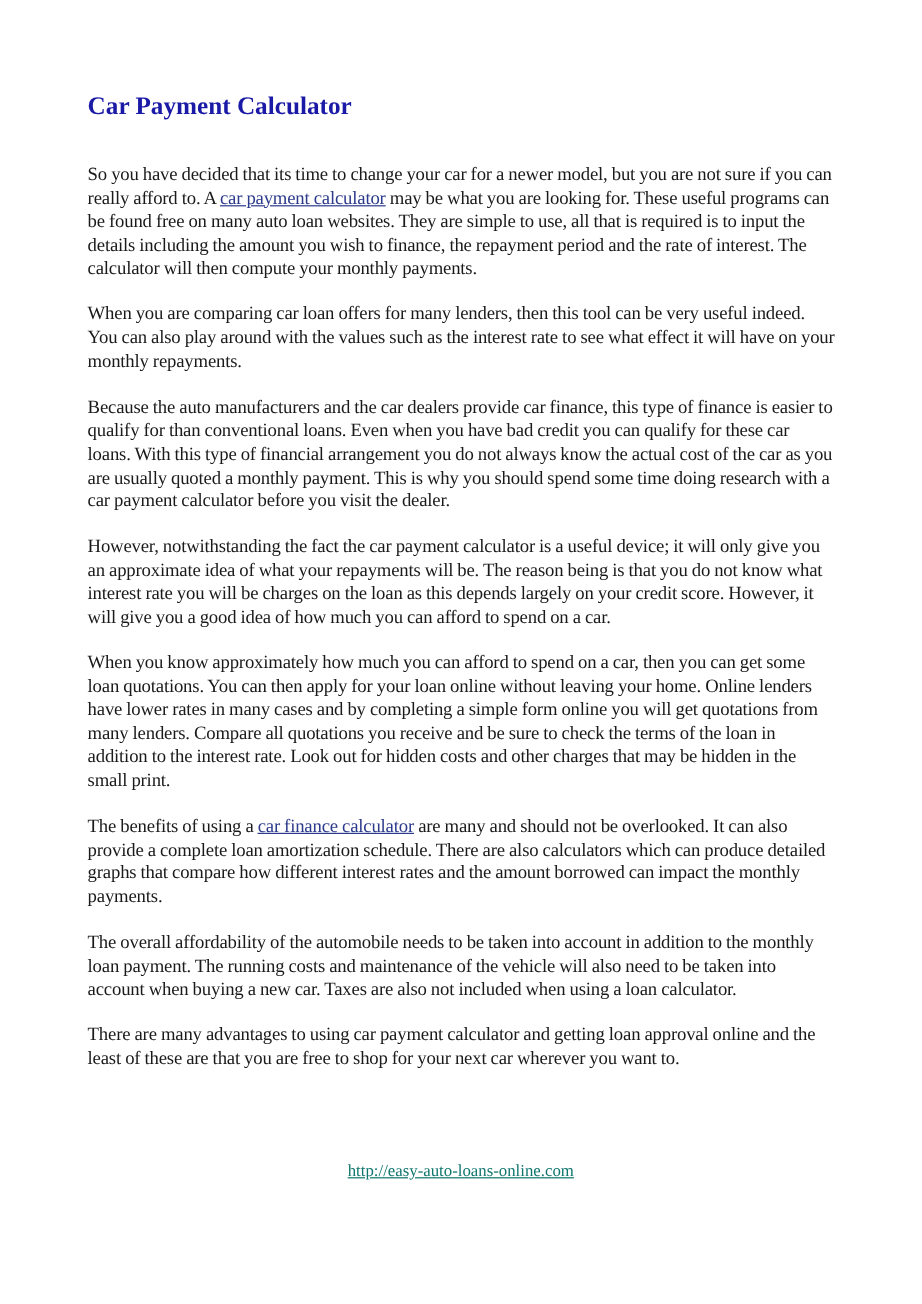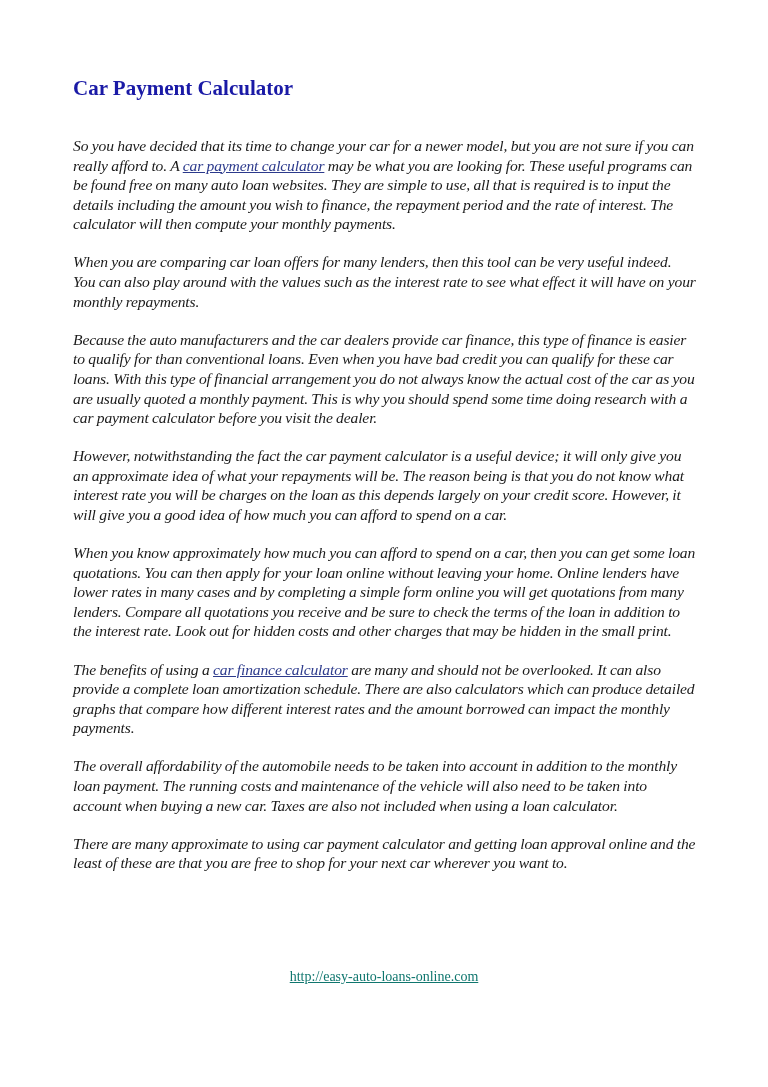--- a/index.html
+++ b/index.html
@@ -30,21 +30,20 @@
       font-weight: bold;
       color: #1a1aa6;
       line-height: 24px;
       white-space: nowrap;
     }
     .body-text {
       position: absolute;
       top: 136px;
       left: 0;
       width: 624px;
-      font-style: italic;
     }
     p.para {
       margin: 0 0 18.5px 0;
       font-size: 15.6px;
       line-height: 19.6px;
       text-align: left;
       letter-spacing: -0.15px;
       word-spacing: -0.3px;
     }
     a.inline-link {
@@ -79,19 +78,19 @@
     <p class="para">Because the auto manufacturers and the car dealers provide car finance, this type of finance is easier to qualify for than conventional loans. Even when you have bad credit you can qualify for these car loans. With this type of financial arrangement you do not always know the actual cost of the car as you are usually quoted a monthly payment. This is why you should spend some time doing research with a car payment calculator before you visit the dealer.</p>
 
     <p class="para">However, notwithstanding the fact the car payment calculator is a useful device; it will only give you an approximate idea of what your repayments will be. The reason being is that you do not know what interest rate you will be charges on the loan as this depends largely on your credit score. However, it will give you a good idea of how much you can afford to spend on a car.</p>
 
     <p class="para">When you know approximately how much you can afford to spend on a car, then you can get some loan quotations. You can then apply for your loan online without leaving your home. Online lenders have lower rates in many cases and by completing a simple form online you will get quotations from many lenders. Compare all quotations you receive and be sure to check the terms of the loan in addition to the interest rate. Look out for hidden costs and other charges that may be hidden in the small print.</p>
 
     <p class="para"><span>The benefits of using a </span><a class="inline-link" href="#">car finance calculator</a><span> are many and should not be overlooked. It can also provide a complete loan amortization schedule. There are also calculators which can produce detailed graphs that compare how different interest rates and the amount borrowed can impact the monthly payments.</span></p>
 
     <p class="para">The overall affordability of the automobile needs to be taken into account in addition to the monthly loan payment. The running costs and maintenance of the vehicle will also need to be taken into account when buying a new car. Taxes are also not included when using a loan calculator.</p>
 
-    <p class="para">There are many approximate to using car payment calculator and getting loan approval online and the least of these are that you are free to shop for your next car wherever you want to.</p>
+    <p class="para">There are many advantages to using car payment calculator and getting loan approval online and the least of these are that you are free to shop for your next car wherever you want to.</p>
   </div>
 </div>
 
 <div class="footer">
   <a href="#">http://easy-auto-loans-online.com</a>
 </div>
 
 </body></html>

